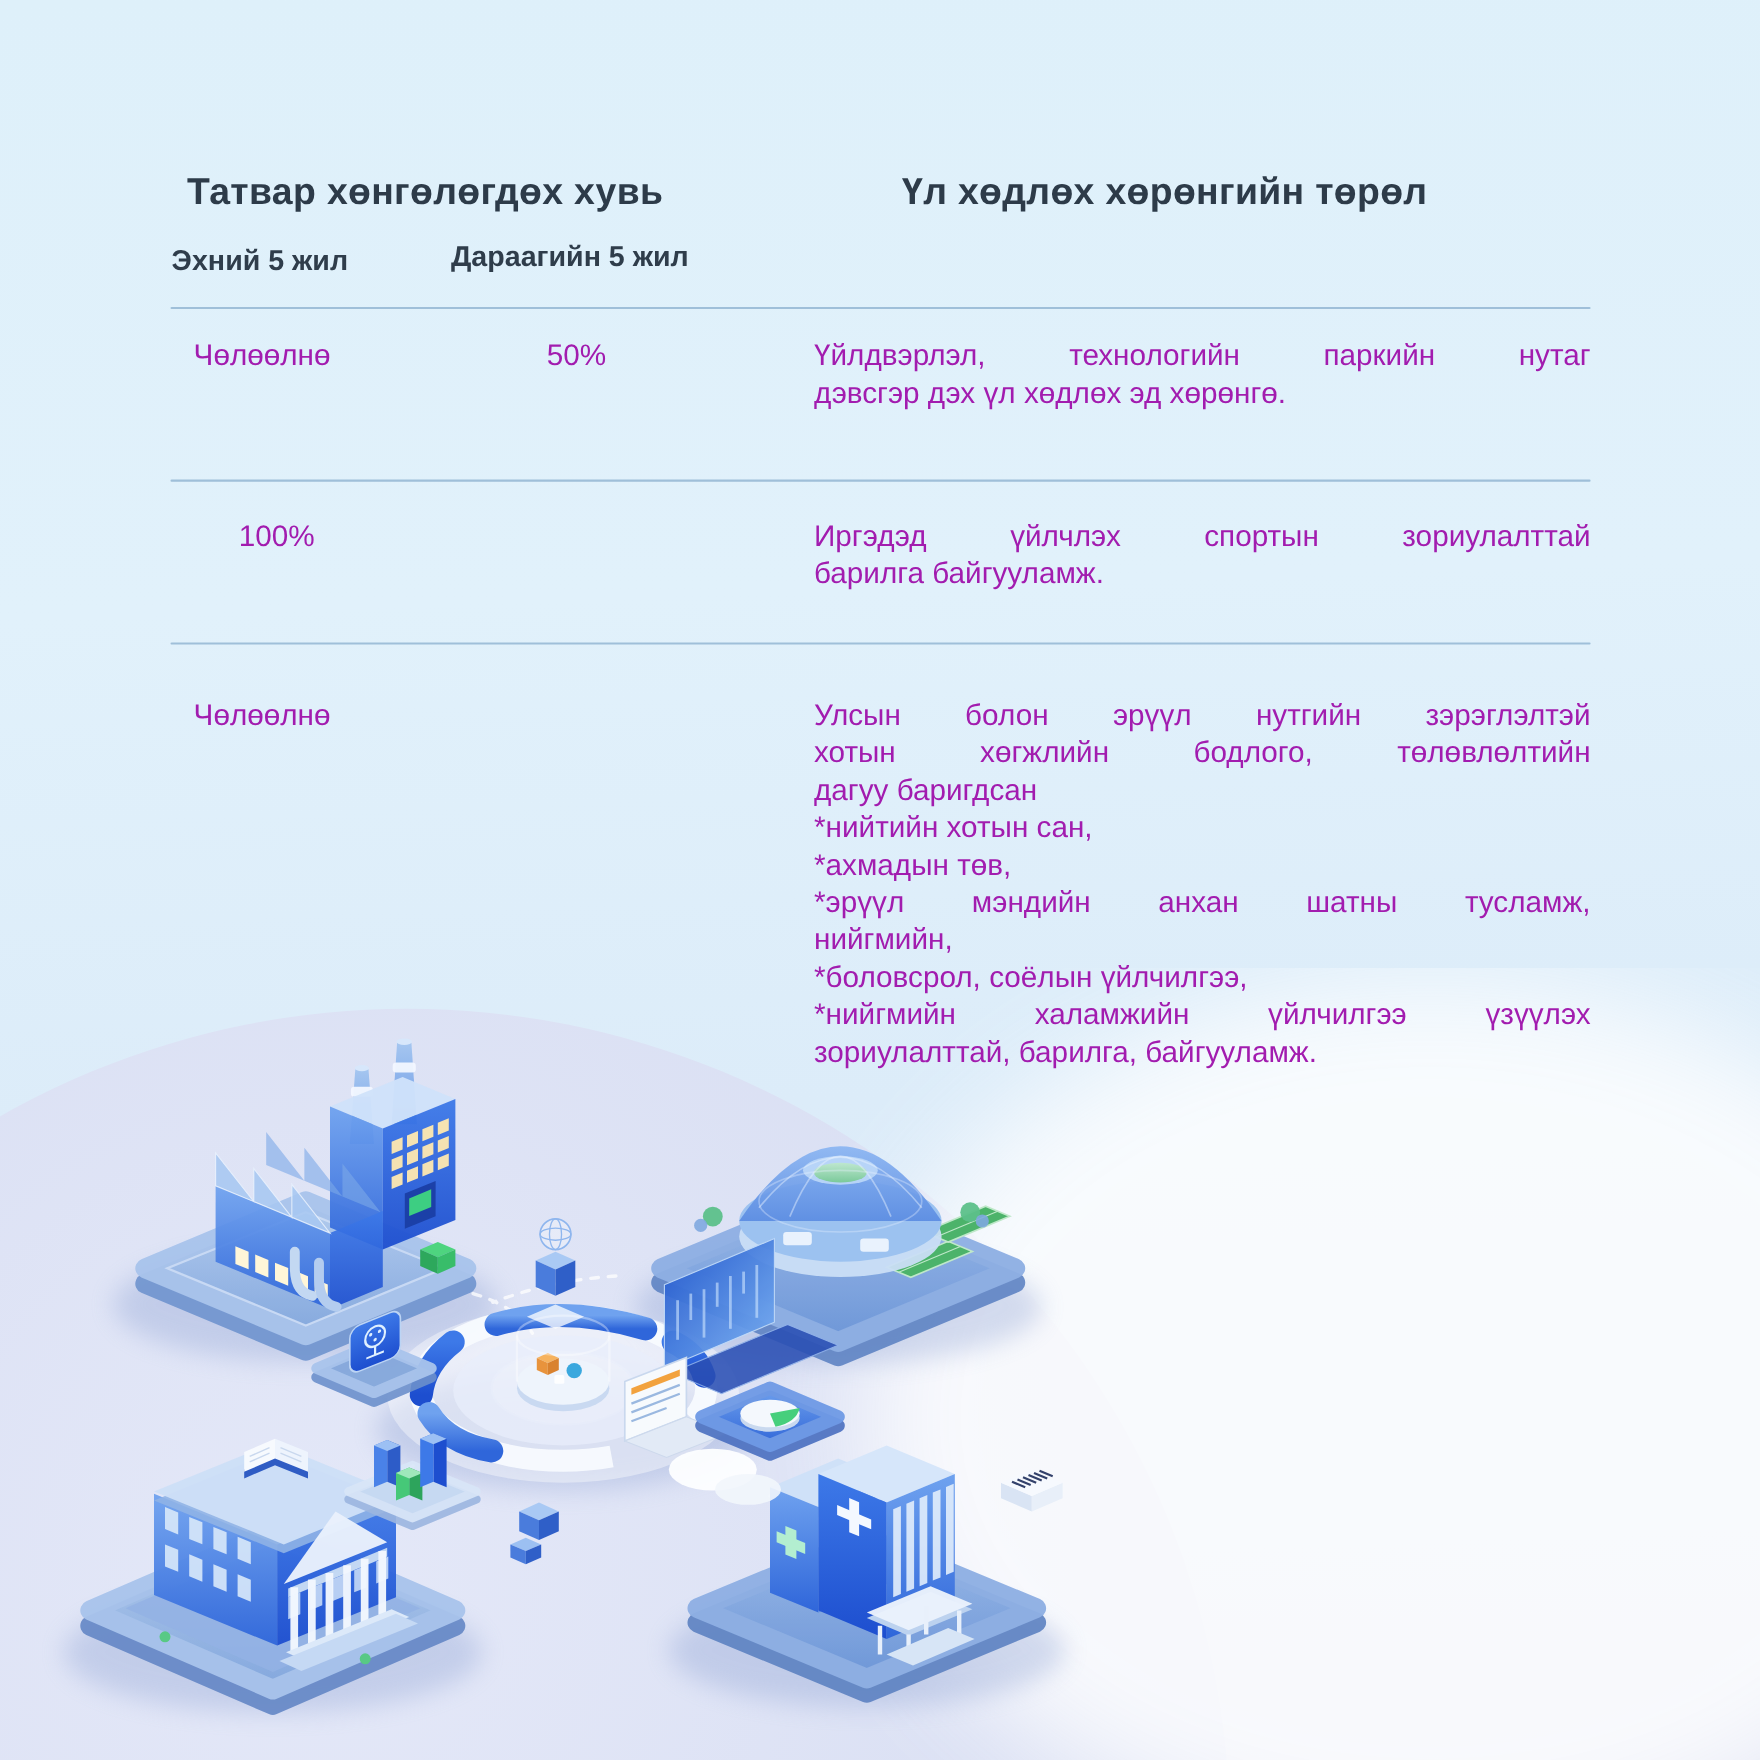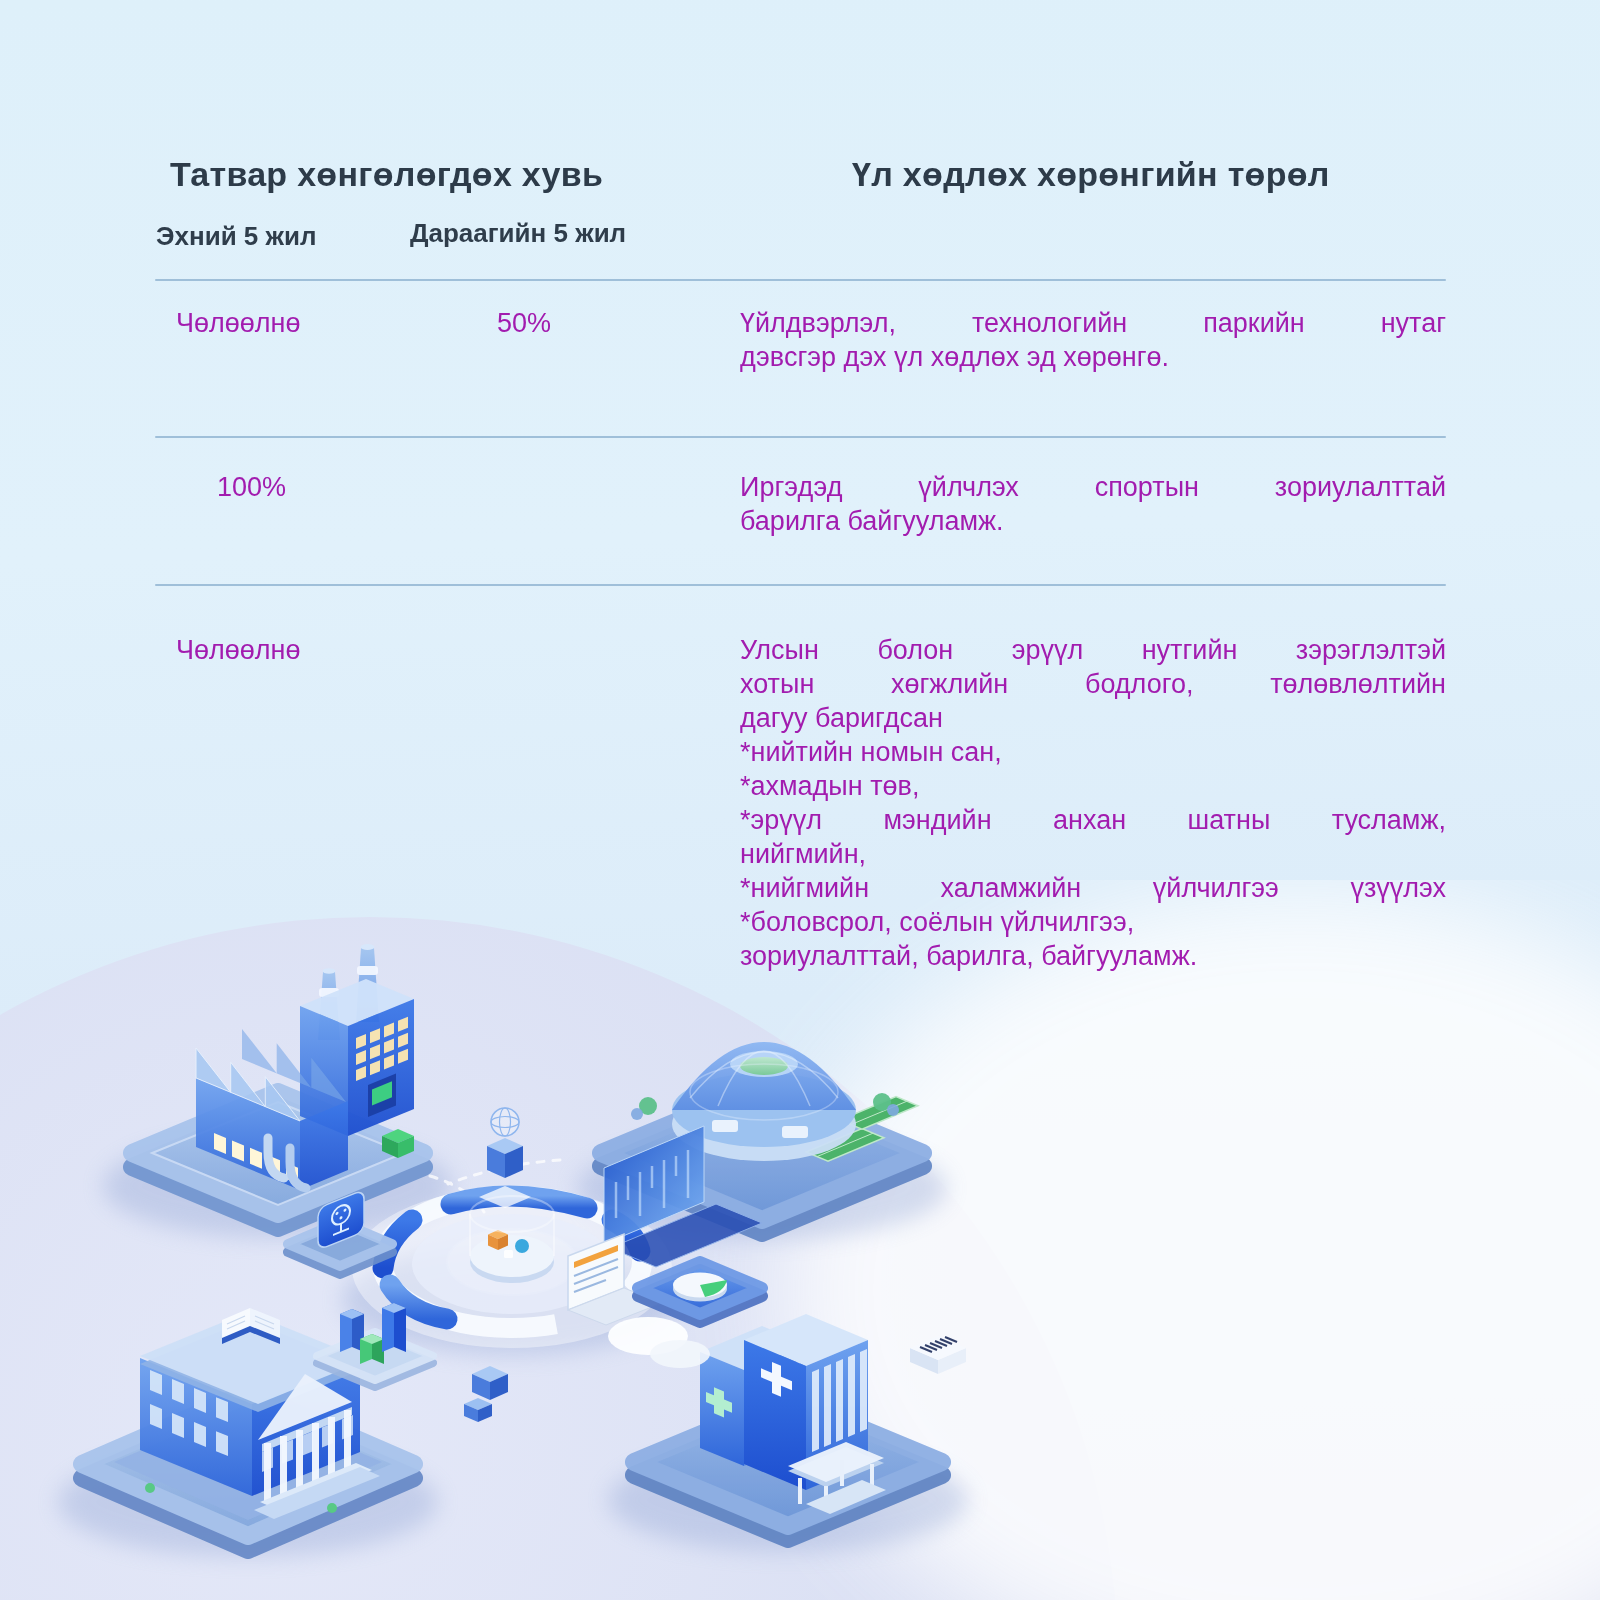--- a/index.html
+++ b/index.html
@@ -9,21 +9,21 @@
     background:linear-gradient(178deg,#def0fa 0%,#e1f1fb 34%,#dcecf9 62%,#dfe3f3 100%);
   }
   .page{position:relative;width:1600px;height:1320px;}
   .scene{position:absolute;left:0;top:880px;width:1600px;height:720px;display:block;}
   .content{position:absolute;inset:0;}
   .col-title{
     position:absolute;font-size:34px;font-weight:700;color:#2d3b49;
     letter-spacing:.3px;white-space:nowrap;
   }
   .t1{left:170px;top:155px;}
-  .t2{left:852px;top:155px;}
+  .t2{left:820px;top:155px;}
   .sub{
     position:absolute;font-size:26px;font-weight:700;color:#2f3d4b;white-space:nowrap;
   }
   .s1{left:156px;top:221px;}
   .s2{left:410px;top:218px;}
   .hr{position:absolute;left:155px;width:1291px;height:2px;background:#8fb3d1;opacity:.8;border-radius:1px;}
   .hr1{top:279px;}
   .hr2{top:436px;}
   .hr3{top:584px;}
   .row{position:absolute;left:0;width:1600px;}
@@ -424,23 +424,23 @@
     </div>
     <div class="hr hr3"></div>
 
     <div class="row r3">
       <div class="cell c-first">Чөлөөлнө</div>
       <div class="cell c-next"></div>
       <div class="cell c-prop">
           <div class="tline j">Улсын болон эрүүл нутгийн зэрэглэлтэй</div>
           <div class="tline j">хотын хөгжлийн бодлого, төлөвлөлтийн</div>
           <div class="tline">дагуу баригдсан</div>
-          <div class="tline">*нийтийн номын сан,</div>
+          <div class="tline">*нийтийн хотын сан,</div>
           <div class="tline">*ахмадын төв,</div>
           <div class="tline j">*эрүүл мэндийн анхан шатны тусламж,</div>
           <div class="tline">нийгмийн,</div>
+          <div class="tline">*боловсрол, соёлын үйлчилгээ,</div>
           <div class="tline j">*нийгмийн халамжийн үйлчилгээ үзүүлэх</div>
-          <div class="tline">*боловсрол, соёлын үйлчилгээ,</div>
           <div class="tline">зориулалттай, барилга, байгууламж.</div>
         </div>
     </div>
   </div>
 </div>
 
 </body></html>

